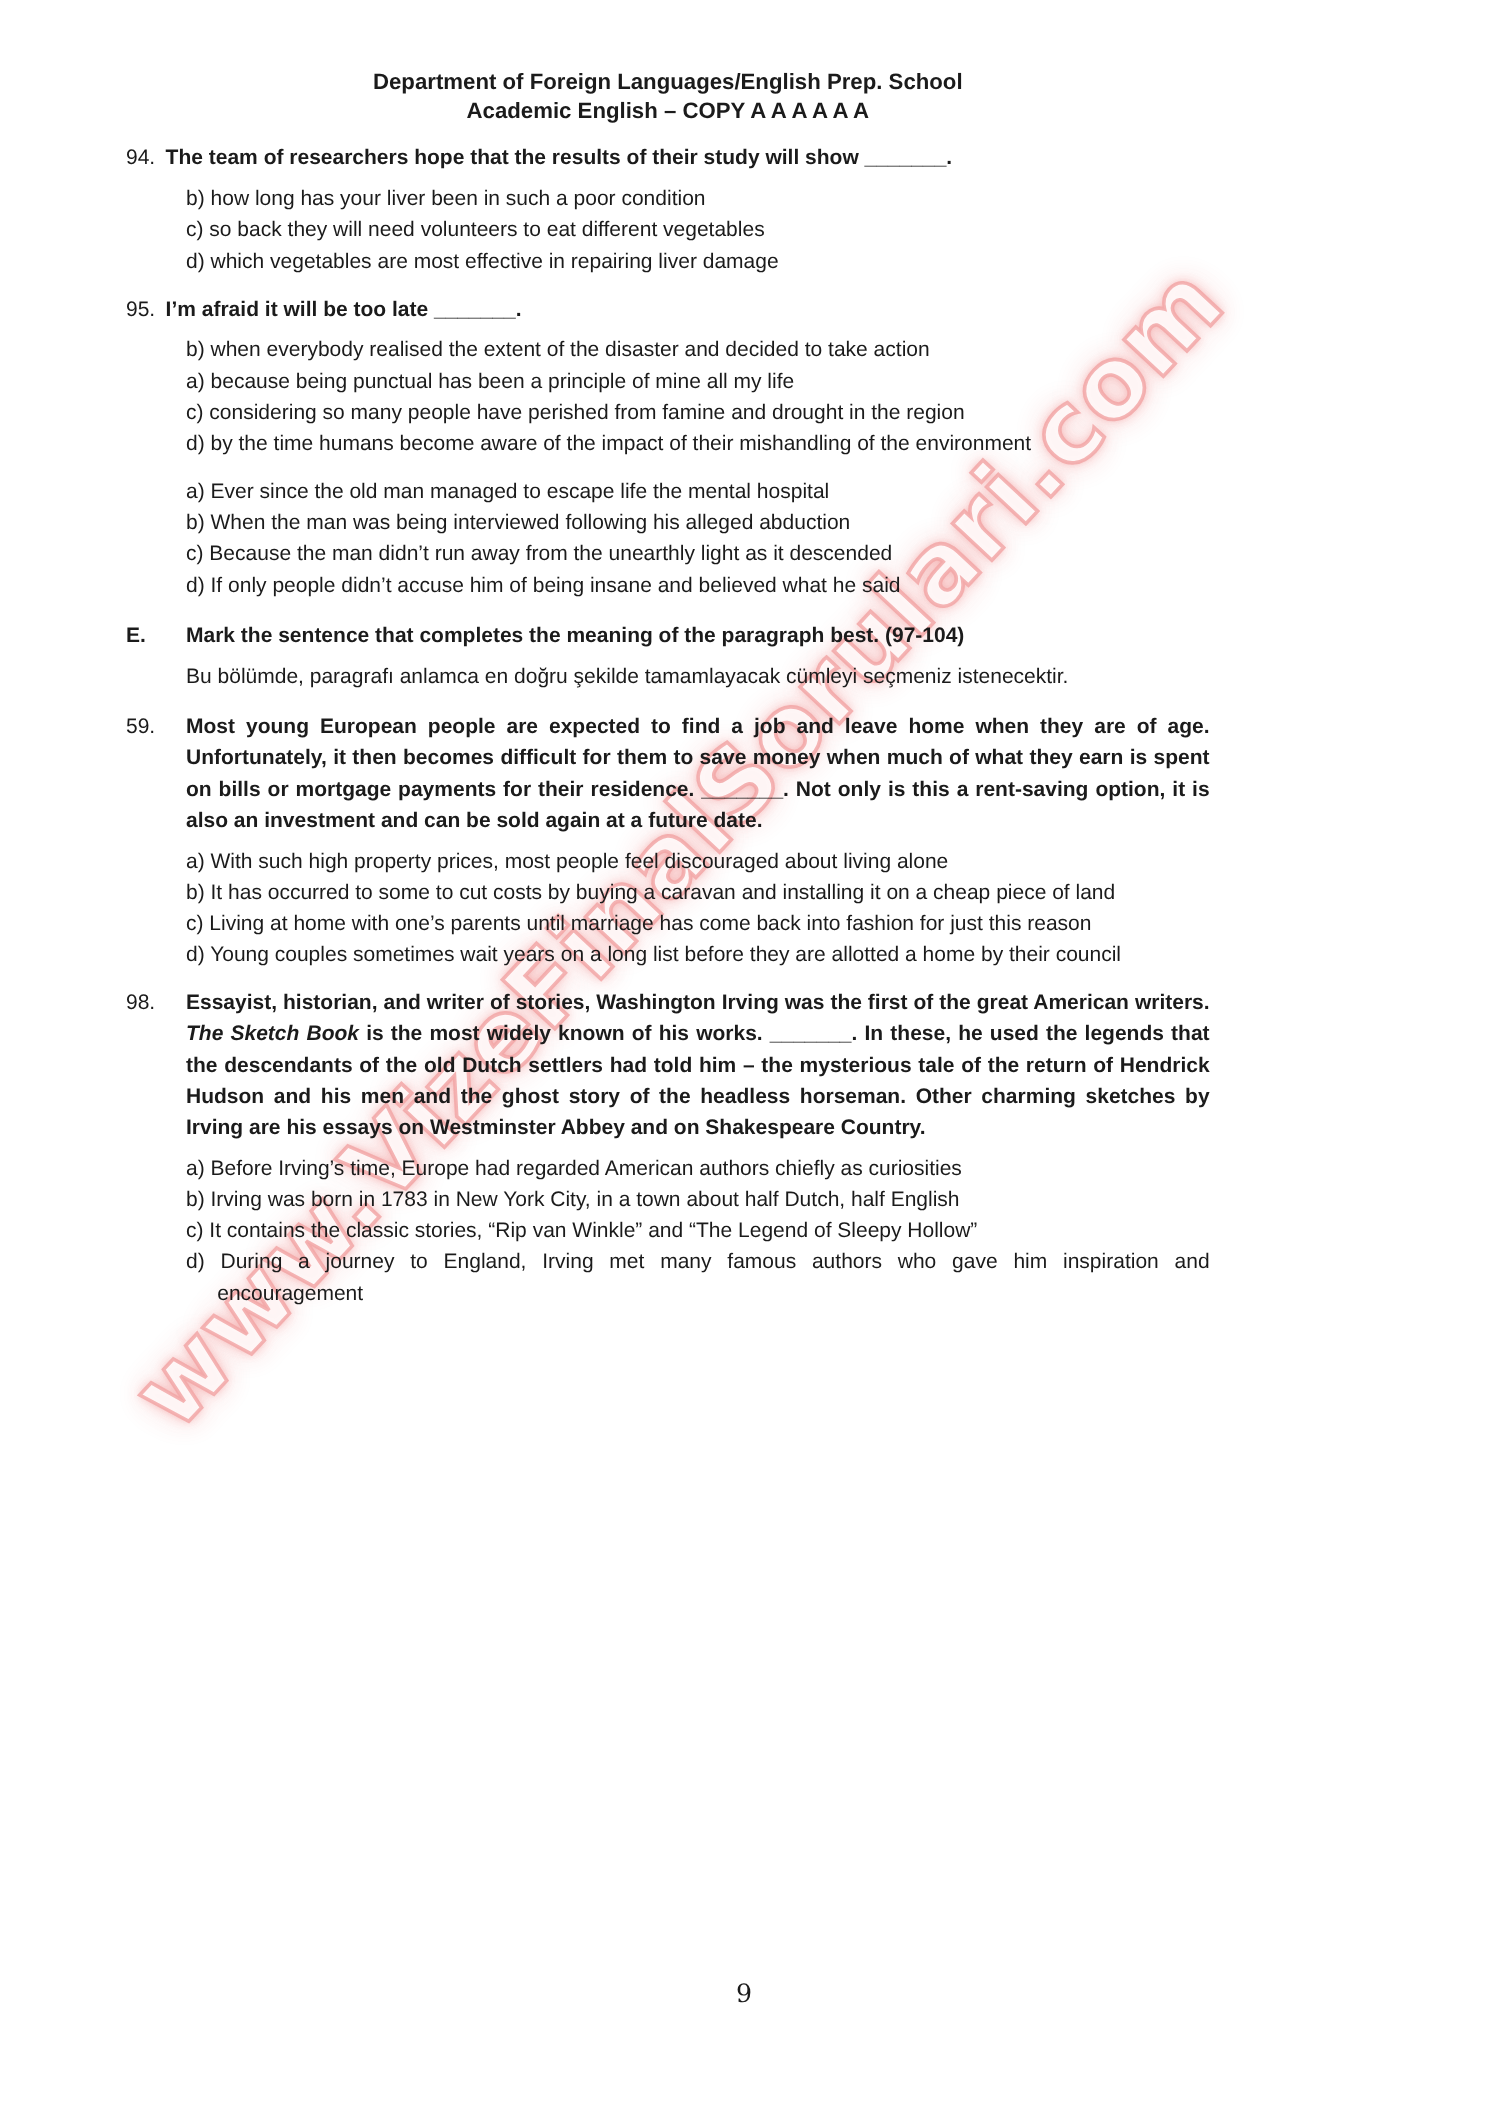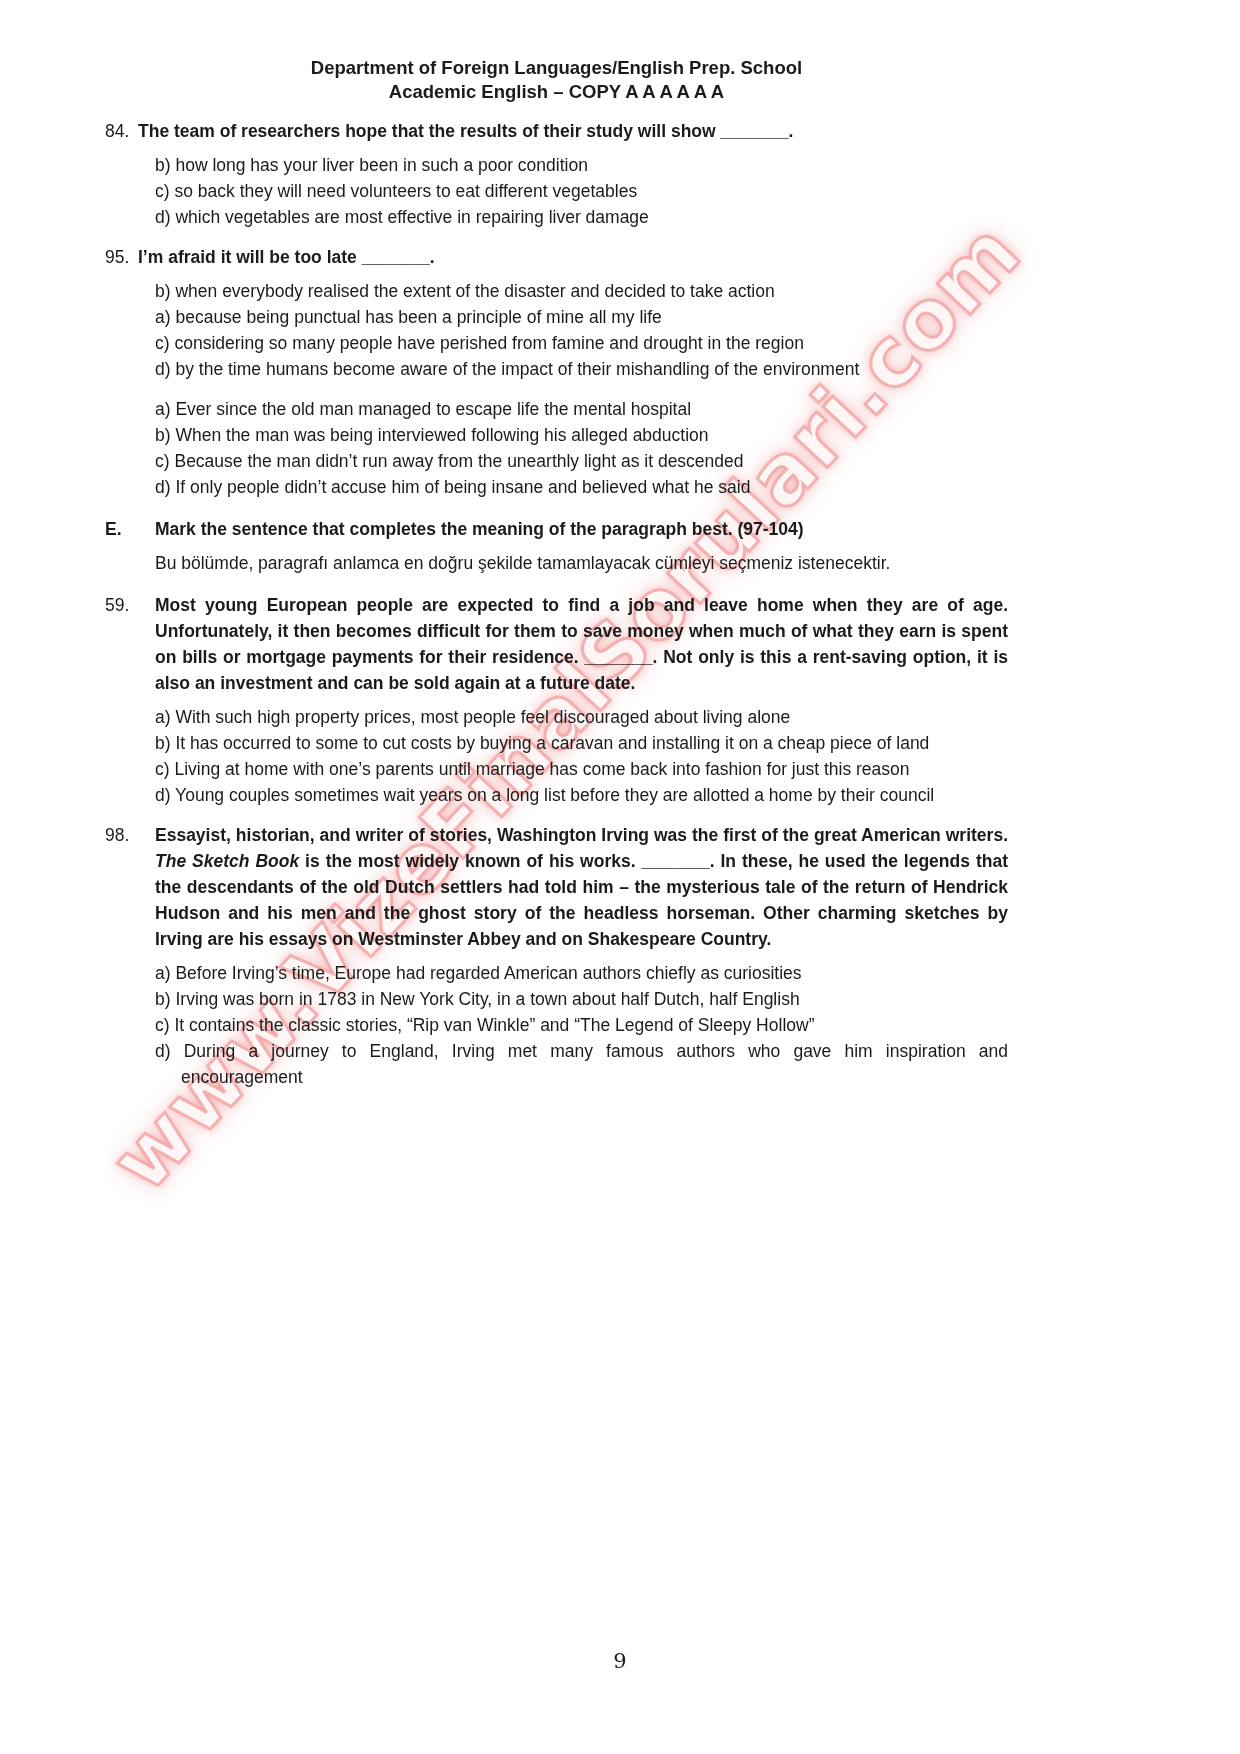--- a/index.html
+++ b/index.html
@@ -90,21 +90,21 @@
 
 <div class="page-content">
 
   <div class="doc-header">
     <div>Department of Foreign Languages/English Prep. School</div>
     <div>Academic English – COPY A A A A A A</div>
   </div>
 
   <div class="question">
     <div class="qrow stem">
-      <div class="qnum">84.</div>
+      <div class="qnum">94.</div>
       <div class="qtext">The team of researchers hope that the results of their study will show _______.</div>
     </div>
     <div class="opts">
       <div class="opt"><span>b)</span> <span>how long has your liver been in such a poor condition</span></div>
       <div class="opt"><span>c)</span> <span>so back they will need volunteers to eat different vegetables</span></div>
       <div class="opt"><span>d)</span> <span>which vegetables are most effective in repairing liver damage</span></div>
     </div>
   </div>
 
   <div class="question">

